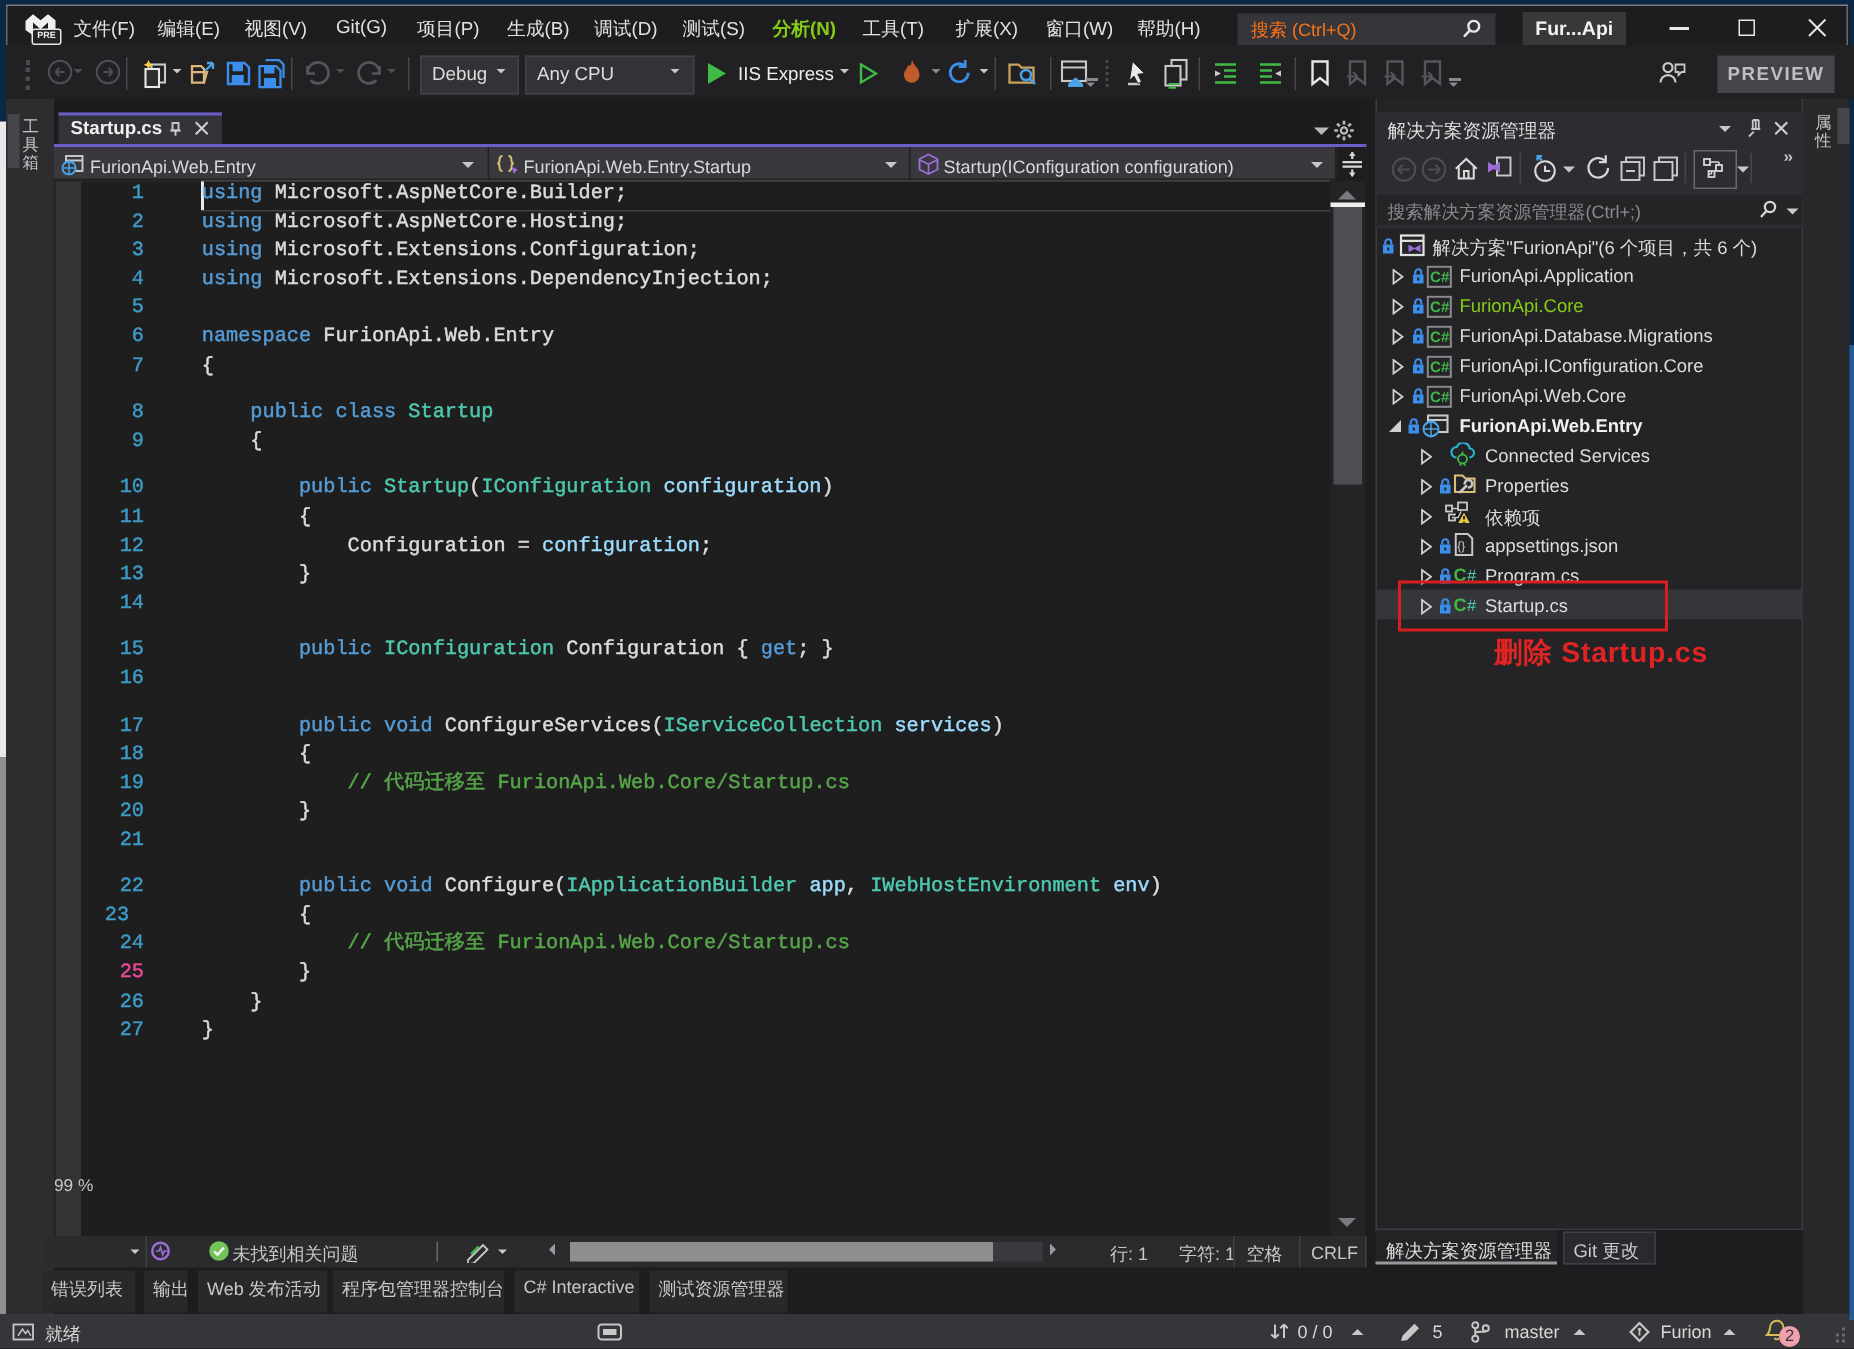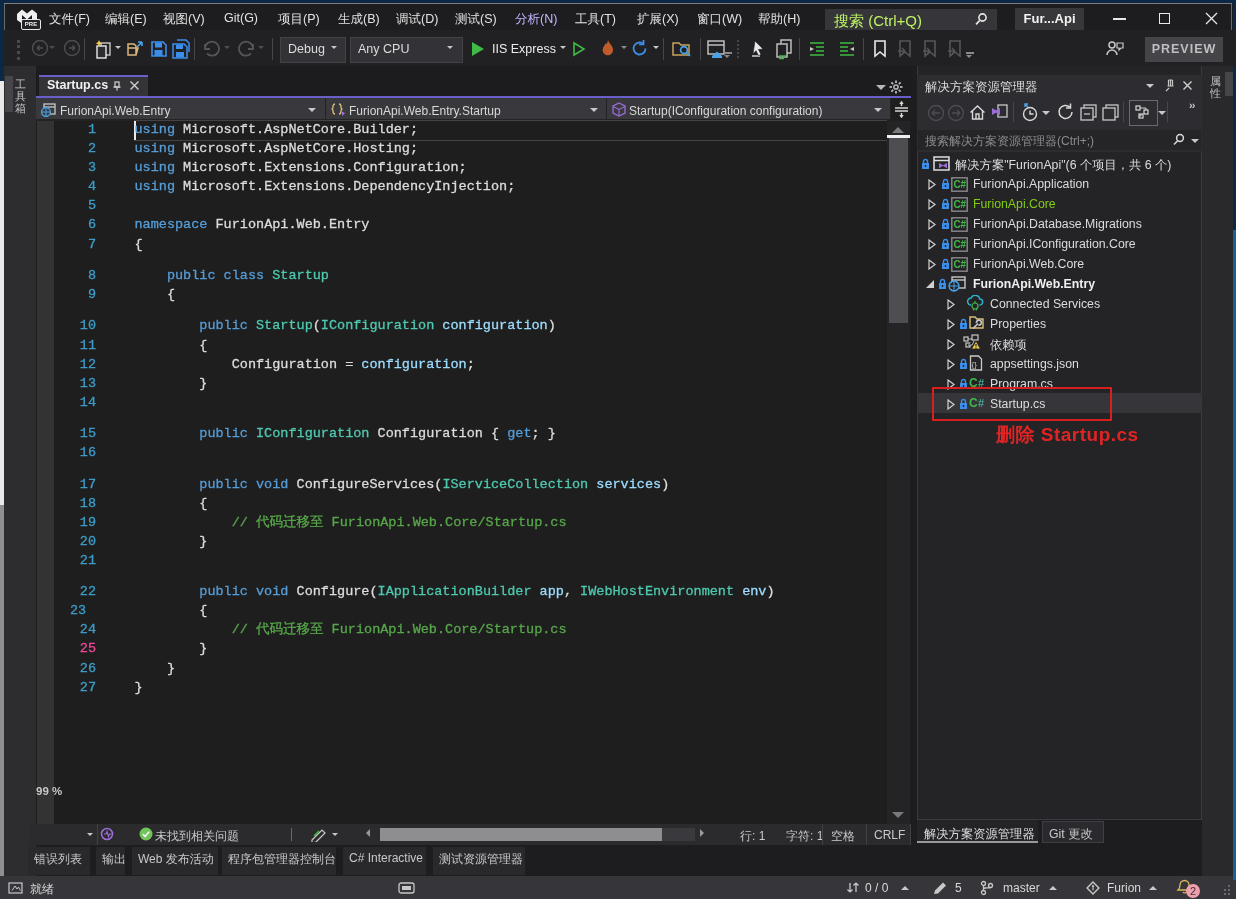--- a/index.html
+++ b/index.html
@@ -18,27 +18,27 @@
   </svg>
 <div class="ab" style="left:21px;top:19px;width:18px;height:9px;background:#232326;border:1.3px solid #e8e8e8;border-radius:2px;color:#f0f0f0;font-size:6px;font-weight:bold;text-align:center;line-height:9px;">PRE</div>
 <div class="ab" style="left:49px;top:11px;font-size:12.5px;color:#e2e2e2;font-weight:normal;white-space:nowrap;">文件(F)</div>
 <div class="ab" style="left:105px;top:11px;font-size:12.5px;color:#e2e2e2;font-weight:normal;white-space:nowrap;">编辑(E)</div>
 <div class="ab" style="left:163px;top:11px;font-size:12.5px;color:#e2e2e2;font-weight:normal;white-space:nowrap;">视图(V)</div>
 <div class="ab" style="left:224px;top:11px;font-size:12.5px;color:#e2e2e2;font-weight:normal;white-space:nowrap;">Git(G)</div>
 <div class="ab" style="left:278px;top:11px;font-size:12.5px;color:#e2e2e2;font-weight:normal;white-space:nowrap;">项目(P)</div>
 <div class="ab" style="left:338px;top:11px;font-size:12.5px;color:#e2e2e2;font-weight:normal;white-space:nowrap;">生成(B)</div>
 <div class="ab" style="left:396px;top:11px;font-size:12.5px;color:#e2e2e2;font-weight:normal;white-space:nowrap;">调试(D)</div>
 <div class="ab" style="left:455px;top:11px;font-size:12.5px;color:#e2e2e2;font-weight:normal;white-space:nowrap;">测试(S)</div>
-<div class="ab" style="left:515px;top:11px;font-size:12.5px;color:#c4b5fd;font-weight:normal;white-space:nowrap;">分析(N)</div>
+<div class="ab" style="left:515px;top:11px;font-size:12.5px;color:#84cc16;font-weight:bold;white-space:nowrap;">分析(N)</div>
 <div class="ab" style="left:575px;top:11px;font-size:12.5px;color:#e2e2e2;font-weight:normal;white-space:nowrap;">工具(T)</div>
 <div class="ab" style="left:637px;top:11px;font-size:12.5px;color:#e2e2e2;font-weight:normal;white-space:nowrap;">扩展(X)</div>
 <div class="ab" style="left:697px;top:11px;font-size:12.5px;color:#e2e2e2;font-weight:normal;white-space:nowrap;">窗口(W)</div>
 <div class="ab" style="left:758px;top:11px;font-size:12.5px;color:#e2e2e2;font-weight:normal;white-space:nowrap;">帮助(H)</div>
 <div class="ab" style="left:825px;top:9px;width:172px;height:21px;background:#36363a;"></div>
-<div class="ab" style="left:834px;top:12px;font-size:15px;color:#bef264;font-weight:normal;white-space:nowrap;">搜索 (Ctrl+Q)</div>
+<div class="ab" style="left:834px;top:12px;font-size:12px;color:#f97316;font-weight:normal;white-space:nowrap;">搜索 (Ctrl+Q)</div>
 <svg class="ab" style="left:974px;top:12px" width="15" height="15" viewBox="0 0 15 15">
 <circle cx="8.5" cy="5.5" r="3.6" fill="none" stroke="#e8e8e8" stroke-width="1.6"></circle>
 <line x1="5.6" y1="8.6" x2="2" y2="12.4" stroke="#e8e8e8" stroke-width="1.6"></line>
   </svg>
 <div class="ab" style="left:1015px;top:8px;width:69px;height:22px;background:#38383b;color:#f2f2f2;font-weight:bold;font-size:13px;text-align:center;line-height:22px;">Fur...Api</div>
 <div class="ab" style="left:1113px;top:18px;width:13px;height:1.6px;background:#e8e8e8;"></div>
 <div class="ab" style="left:1159px;top:13px;width:9px;height:9px;border:1.4px solid #e8e8e8;"></div>
 <svg class="ab" style="left:1205px;top:12px" width="13" height="13" viewBox="0 0 13 13">
 <line x1="1" y1="1" x2="12" y2="12" stroke="#e8e8e8" stroke-width="1.3"></line>
 <line x1="12" y1="1" x2="1" y2="12" stroke="#e8e8e8" stroke-width="1.3"></line>
@@ -294,21 +294,21 @@
 <div class="ab mono" style="left:134.5px;top:601.3px;"><span style="color:#dcdcdc">&nbsp;&nbsp;&nbsp;&nbsp;&nbsp;&nbsp;&nbsp;&nbsp;{</span></div>
 <div class="ab mono" style="left:60px;top:620.4px;width:36px;text-align:right;color:#3d9bc7">24</div>
 <div class="ab mono" style="left:134.5px;top:620.4px;"><span style="color:#dcdcdc">&nbsp;&nbsp;&nbsp;&nbsp;&nbsp;&nbsp;&nbsp;&nbsp;&nbsp;&nbsp;&nbsp;&nbsp;</span><span style="color:#57a64a">//&nbsp;代码迁移至&nbsp;FurionApi.Web.Core/Startup.cs</span></div>
 <div class="ab mono" style="left:60px;top:639.4px;width:36px;text-align:right;color:#ec4899">25</div>
 <div class="ab mono" style="left:134.5px;top:639.4px;"><span style="color:#dcdcdc">&nbsp;&nbsp;&nbsp;&nbsp;&nbsp;&nbsp;&nbsp;&nbsp;}</span></div>
 <div class="ab mono" style="left:60px;top:658.5px;width:36px;text-align:right;color:#3d9bc7">26</div>
 <div class="ab mono" style="left:134.5px;top:658.5px;"><span style="color:#dcdcdc">&nbsp;&nbsp;&nbsp;&nbsp;}</span></div>
 <div class="ab mono" style="left:60px;top:677.5px;width:36px;text-align:right;color:#3d9bc7">27</div>
 <div class="ab mono" style="left:134.5px;top:677.5px;"><span style="color:#dcdcdc">}</span></div>
 <div class="ab" style="left:30px;top:824px;width:881px;height:21px;background:#2b2b2e;"></div>
-<div class="ab" style="left:36px;top:785px;font-size:11.5px;color:#c8c8c8;font-weight:bold;white-space:nowrap;">99 %</div>
+<div class="ab" style="left:36px;top:785px;font-size:11.5px;color:#c8c8c8;font-weight:normal;white-space:nowrap;">99 %</div>
 <div class="ab" style="left:87px;top:833px;width:0;height:0;border-left:3.5px solid transparent;border-right:3.5px solid transparent;border-top:3.5px solid #c8c8c8;"></div>
 <div class="ab" style="left:97px;top:824px;width:1px;height:21px;background:#414144;"></div>
 <svg class="ab" style="left:100px;top:827px" width="15" height="15" viewBox="0 0 15 15">
 <circle cx="7" cy="7" r="5.5" fill="none" stroke="#9b6dd6" stroke-width="1.6"></circle>
 <path d="M4 7 h2 l1 -2.5 1.5 5 1 -2.5 h2" fill="none" stroke="#9b6dd6" stroke-width="1.1"></path>
   </svg>
 <svg class="ab" style="left:139px;top:827px" width="14" height="14" viewBox="0 0 14 14">
 <circle cx="7" cy="7" r="6.5" fill="#71c458"></circle>
 <path d="M3.8 7.2 l2.2 2.2 4.2 -4.6" fill="none" stroke="#f0f0f0" stroke-width="1.7"></path>
   </svg>

